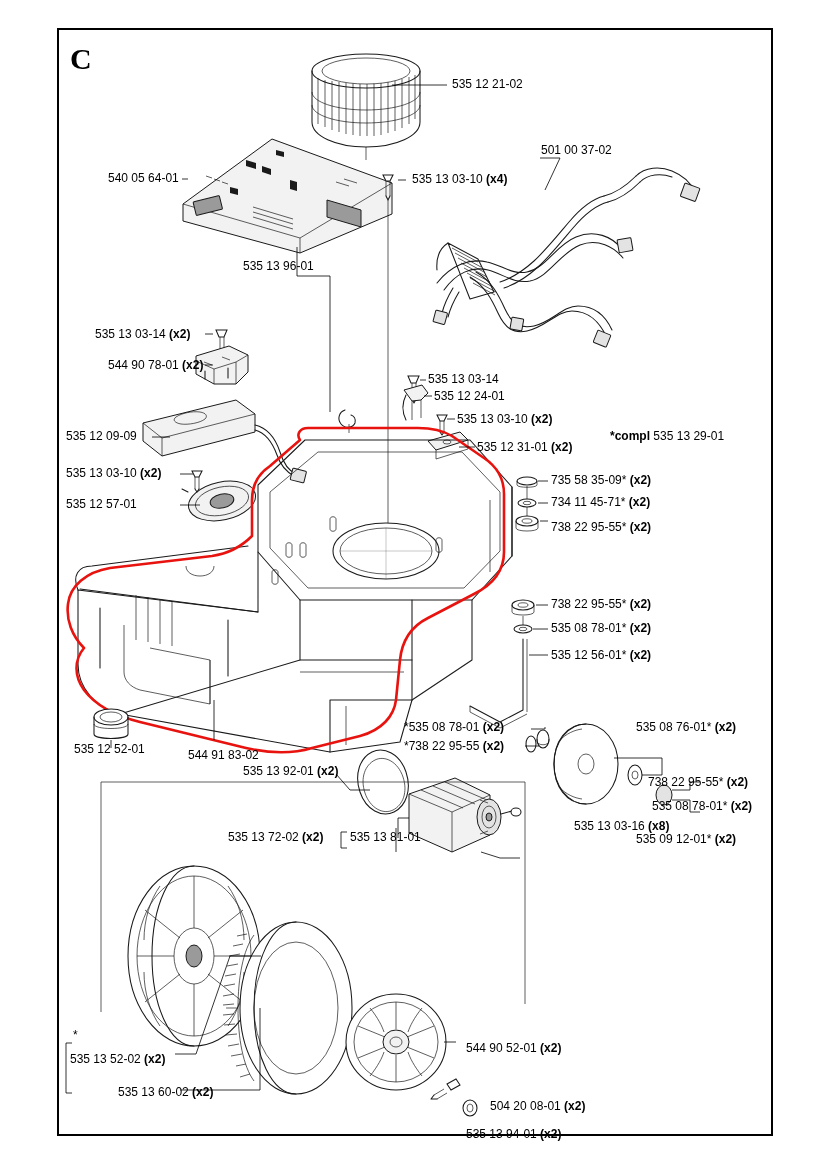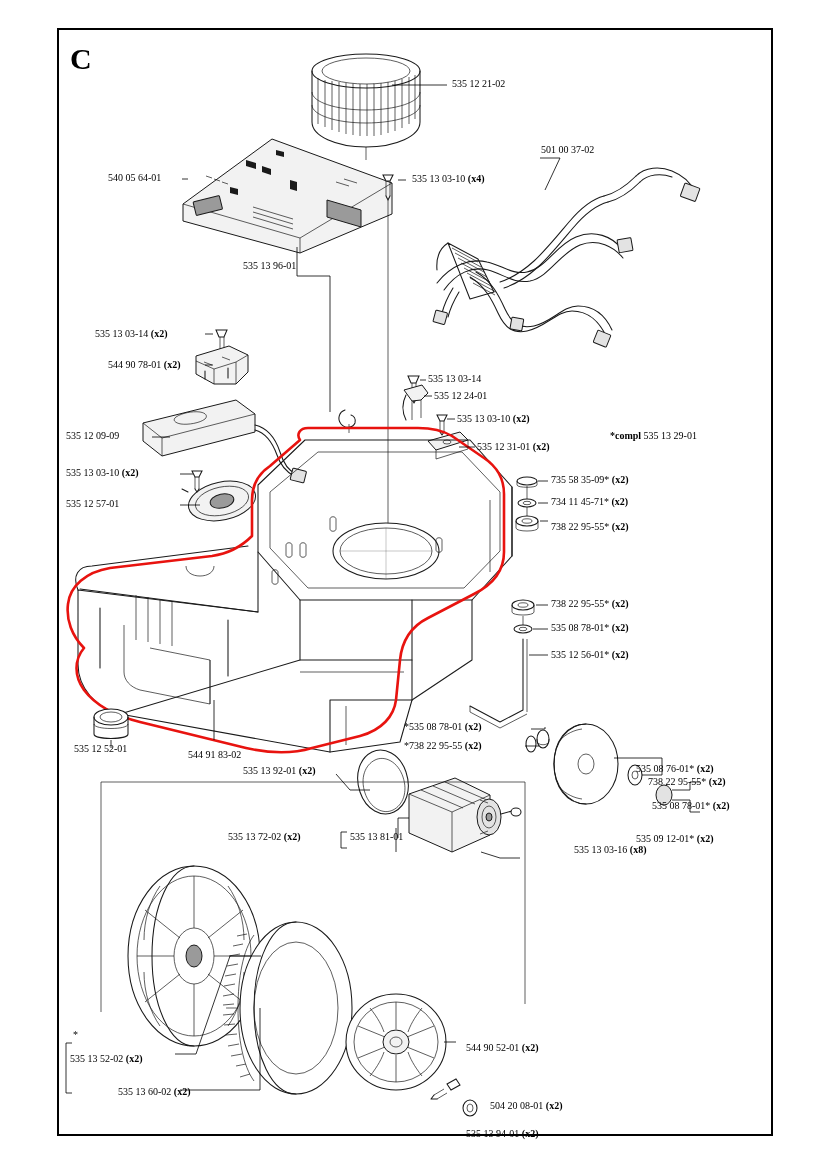--- a/index.html
+++ b/index.html
@@ -31,25 +31,24 @@
     left: 70px;
     top: 42px;
     font-size: 30px;
     font-weight: bold;
     font-family: "Liberation Serif", serif;
     color: #000;
     letter-spacing: 0px;
   }
   .lbl {
     position: absolute;
-    font-size: 10px;
+    font-size: 12px;
     color: #000;
     white-space: nowrap;
     line-height: 12px;
-    font-family: Liberation Serif, serif;
   }
   .lbl b { font-weight: bold; }
   .lbl.r { text-align: right; }
   svg.art {
     position: absolute;
     left: 0;
     top: 0;
     width: 826px;
     height: 1168px;
     pointer-events: none;
@@ -449,39 +448,39 @@
   <div class="lbl" style="left:551px; top:598px;"><span>738 22 95-55* </span><b>(x2)</b></div>
 
   <div class="lbl" style="left:551px; top:622px;"><span>535 08 78-01* </span><b>(x2)</b></div>
 
   <div class="lbl" style="left:551px; top:649px;"><span>535 12 56-01* </span><b>(x2)</b></div>
 
   <div class="lbl r" style="left:404px; top:721px;"><span>*535 08 78-01 </span><b>(x2)</b></div>
 
   <div class="lbl r" style="left:404px; top:740px;"><span>*738 22 95-55 </span><b>(x2)</b></div>
 
-  <div class="lbl" style="left:636px; top:721px;margin-top:42px;"><span>535 08 76-01* </span><b>(x2)</b></div>
+  <div class="lbl" style="left:636px; top:721px;"><span>535 08 76-01* </span><b>(x2)</b></div>
 
   <div class="lbl" style="left:648px; top:776px;"><span>738 22 95-55* </span><b>(x2)</b></div>
 
   <div class="lbl" style="left:652px; top:800px;"><span>535 08 78-01* </span><b>(x2)</b></div>
 
   <div class="lbl" style="left:636px; top:833px;"><span>535 09 12-01* </span><b>(x2)</b></div>
 
   <div class="lbl" style="left:74px; top:743px;"><span>535 12 52-01</span><b></b></div>
 
   <div class="lbl" style="left:172px; top:749px;padding-left:16px;"><span>544 91 83-02</span><b></b></div>
 
   <div class="lbl" style="left:243px; top:765px;"><span>535 13 92-01 </span><b>(x2)</b></div>
 
   <div class="lbl" style="left:228px; top:831px;"><span>535 13 72-02 </span><b>(x2)</b></div>
 
   <div class="lbl" style="left:350px; top:831px;"><span>535 13 81-01</span><b></b></div>
 
-  <div class="lbl" style="left:537px; top:844px;padding-left:37px;"><span>535 13 03-16 </span><b>(x8)</b></div>
+  <div class="lbl" style="left:537px; top:820px;padding-left:37px;"><span>535 13 03-16 </span><b>(x8)</b></div>
 
   <div class="lbl" style="left:466px; top:1042px;"><span>544 90 52-01 </span><b>(x2)</b></div>
 
   <div class="lbl" style="left:466px; top:1128px;"><span>535 13 94-01 </span><b>(x2)</b></div>
 
   <div class="lbl" style="left:490px; top:1100px;"><span>504 20 08-01 </span><b>(x2)</b></div>
 
   <div class="lbl" style="left:73px; top:1029px;">*</div>
 
   <div class="lbl" style="left:70px; top:1053px;"><span>535 13 52-02 </span><b>(x2)</b></div>

